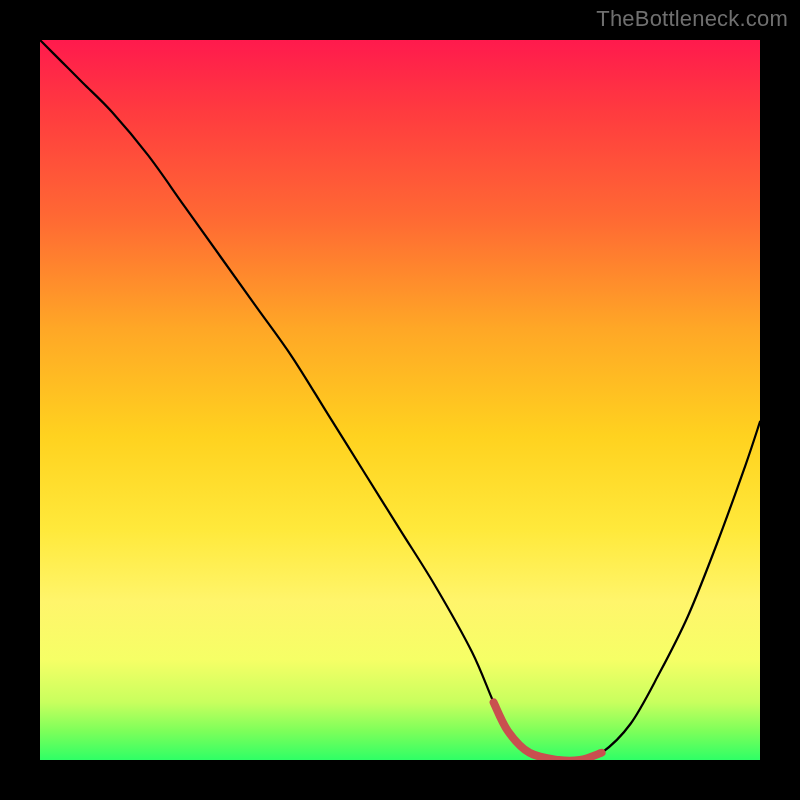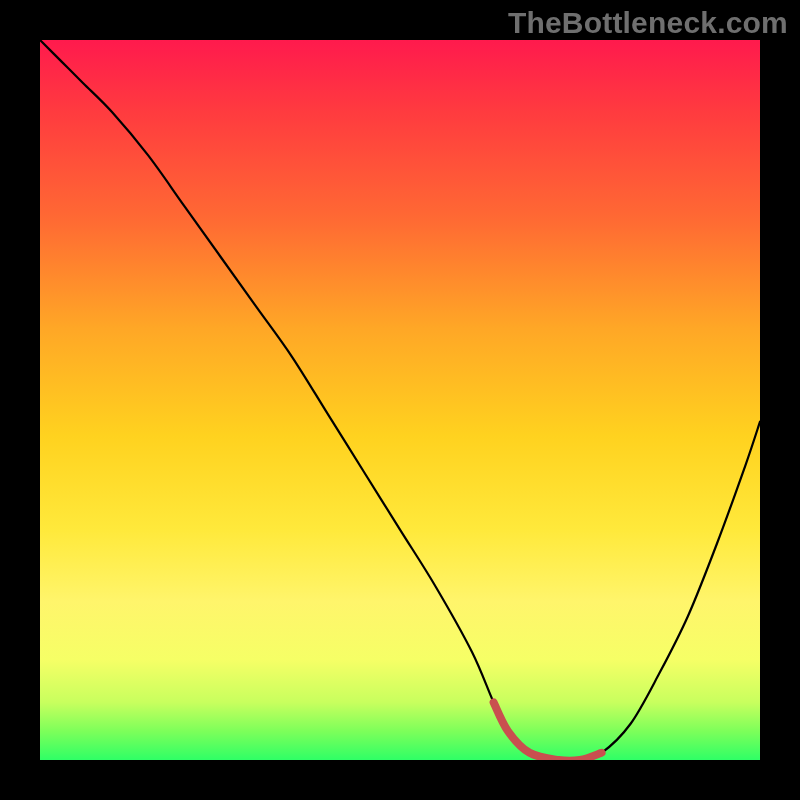--- a/index.html
+++ b/index.html
@@ -34,22 +34,22 @@
       #c8ff5e 92%,
       #7dff5a 96%,
       #2fff66 100%
     );
   }
   .watermark {
     position: absolute;
     top: 6px;
     right: 12px;
     font-family: Arial, Helvetica, sans-serif;
-    font-size: 30px;
-    font-weight: 700;
+    font-size: 22px;
+    font-weight: 400;
     color: #6f6f6f;
     letter-spacing: 0.2px;
   }
   svg.curve {
     position: absolute;
     left: 0;
     top: 0;
     width: 720px;
     height: 720px;
   }

